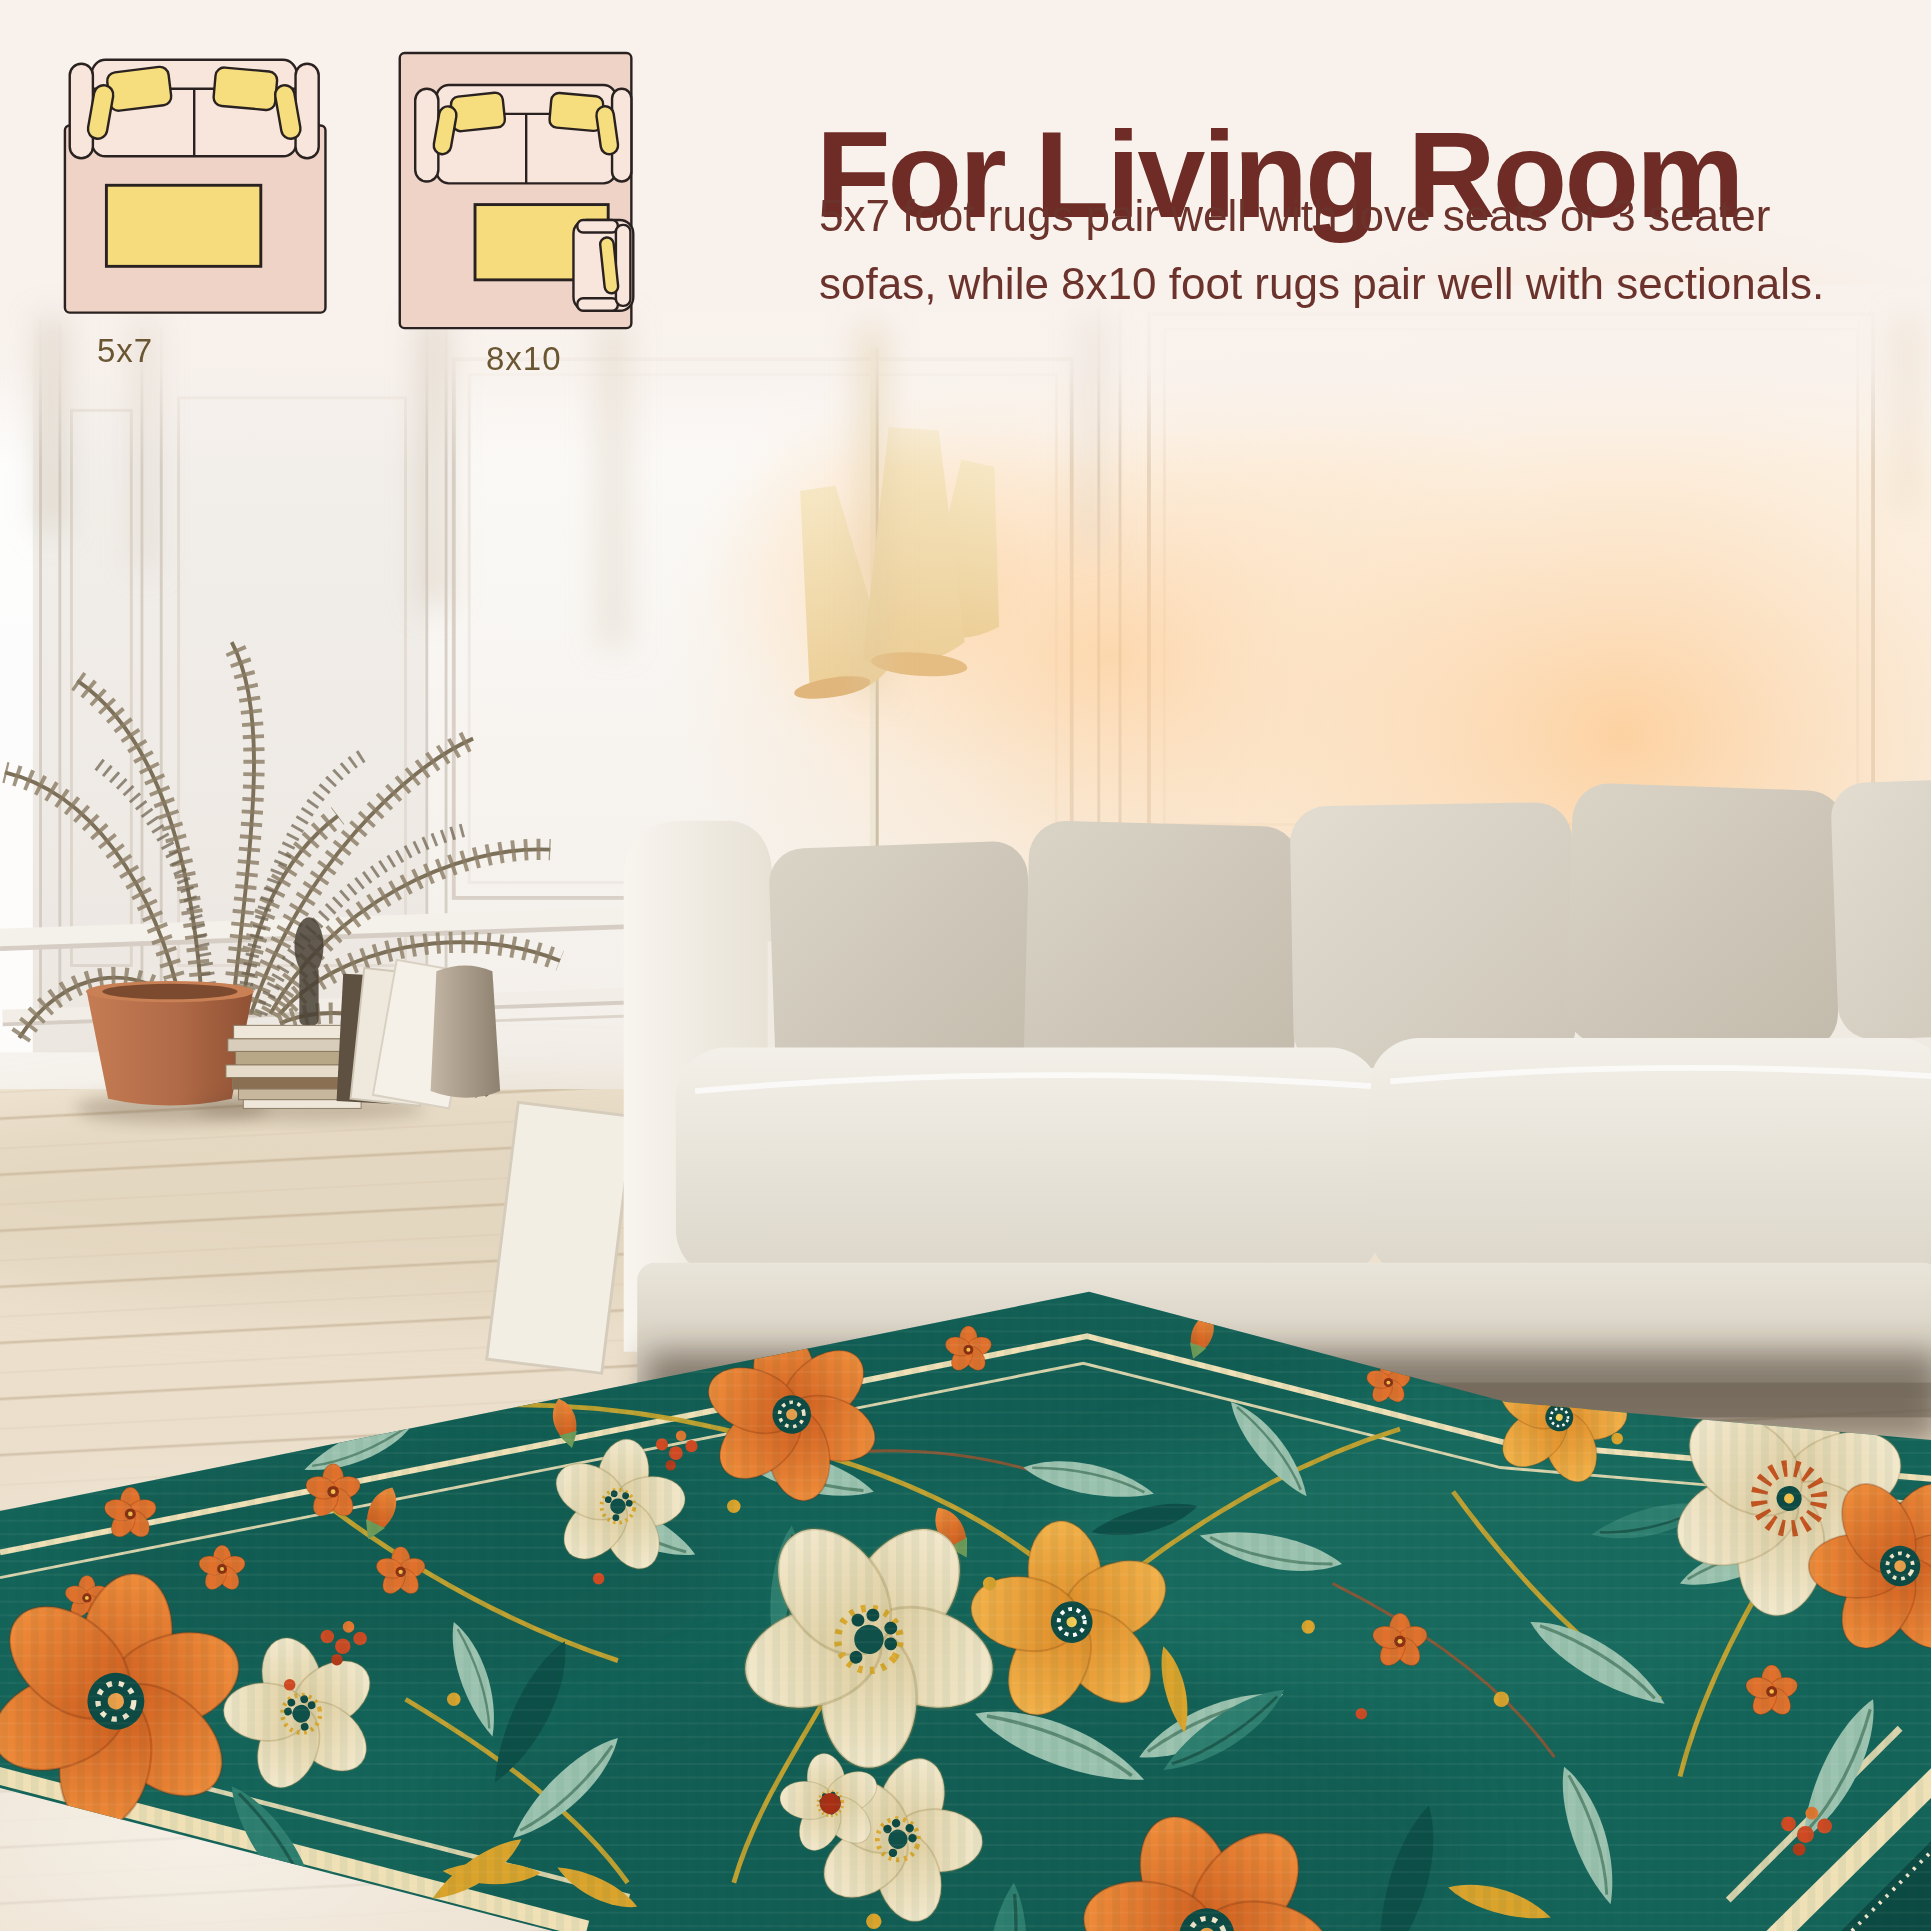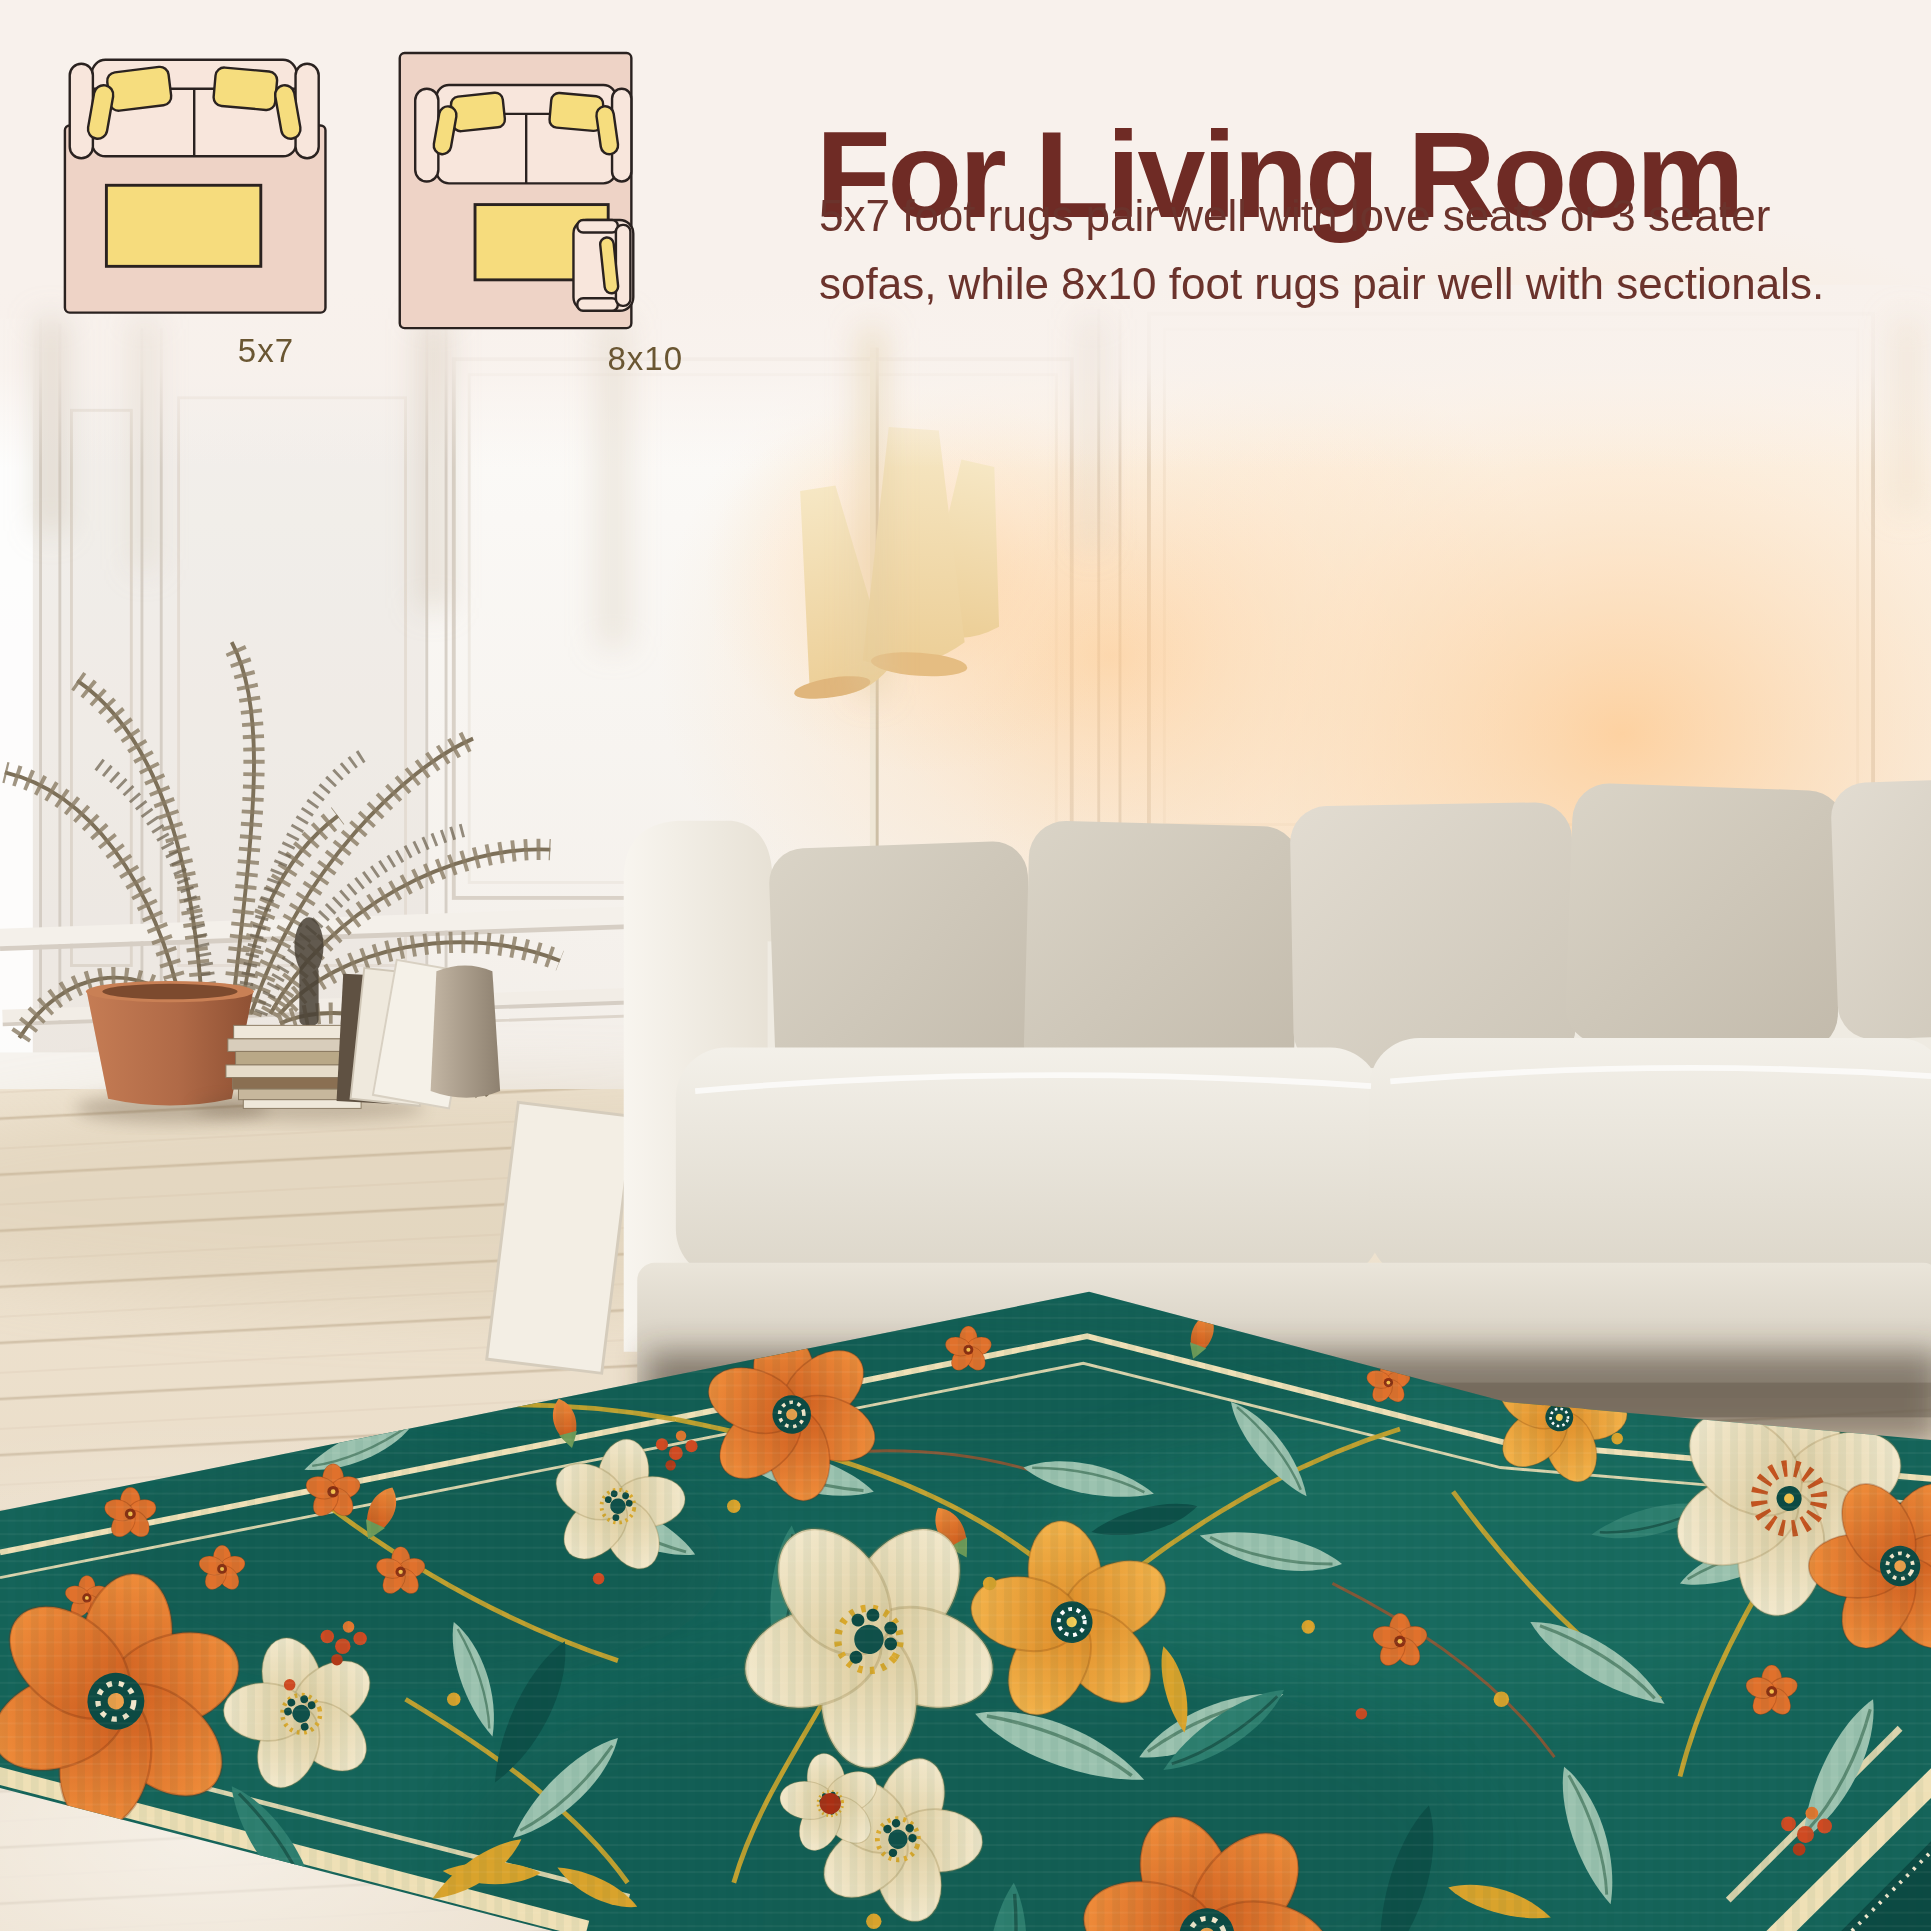--- a/index.html
+++ b/index.html
@@ -5,21 +5,21 @@
   html,body{margin:0;padding:0;background:#ddd;}
   .stage{
     position:relative;width:1931px;height:1931px;overflow:hidden;
     background:var(--background,#f8f1ec);
     font-family:"Liberation Sans", sans-serif;
   }
   svg{display:block}
   .scene{position:absolute;left:0;top:0;}
   .diagrams{position:absolute;left:0;top:0;}
   .size-label{
-    position:absolute;text-align:right;
+    position:absolute;text-align:left;
     color:var(--label-text,#6a5632);
     font-size:33px;letter-spacing:1px;
   }
   .lbl-5x7{left:97px;top:332px;width:197px;}
   .lbl-8x10{left:486px;top:340px;width:197px;}
   .headline{
     position:absolute;left:816px;top:29px;width:1091px;
     color:var(--heading,#6f2b25);
     font-size:122px;font-weight:bold;letter-spacing:-2.9px;line-height:1.05;
     white-space:nowrap;

